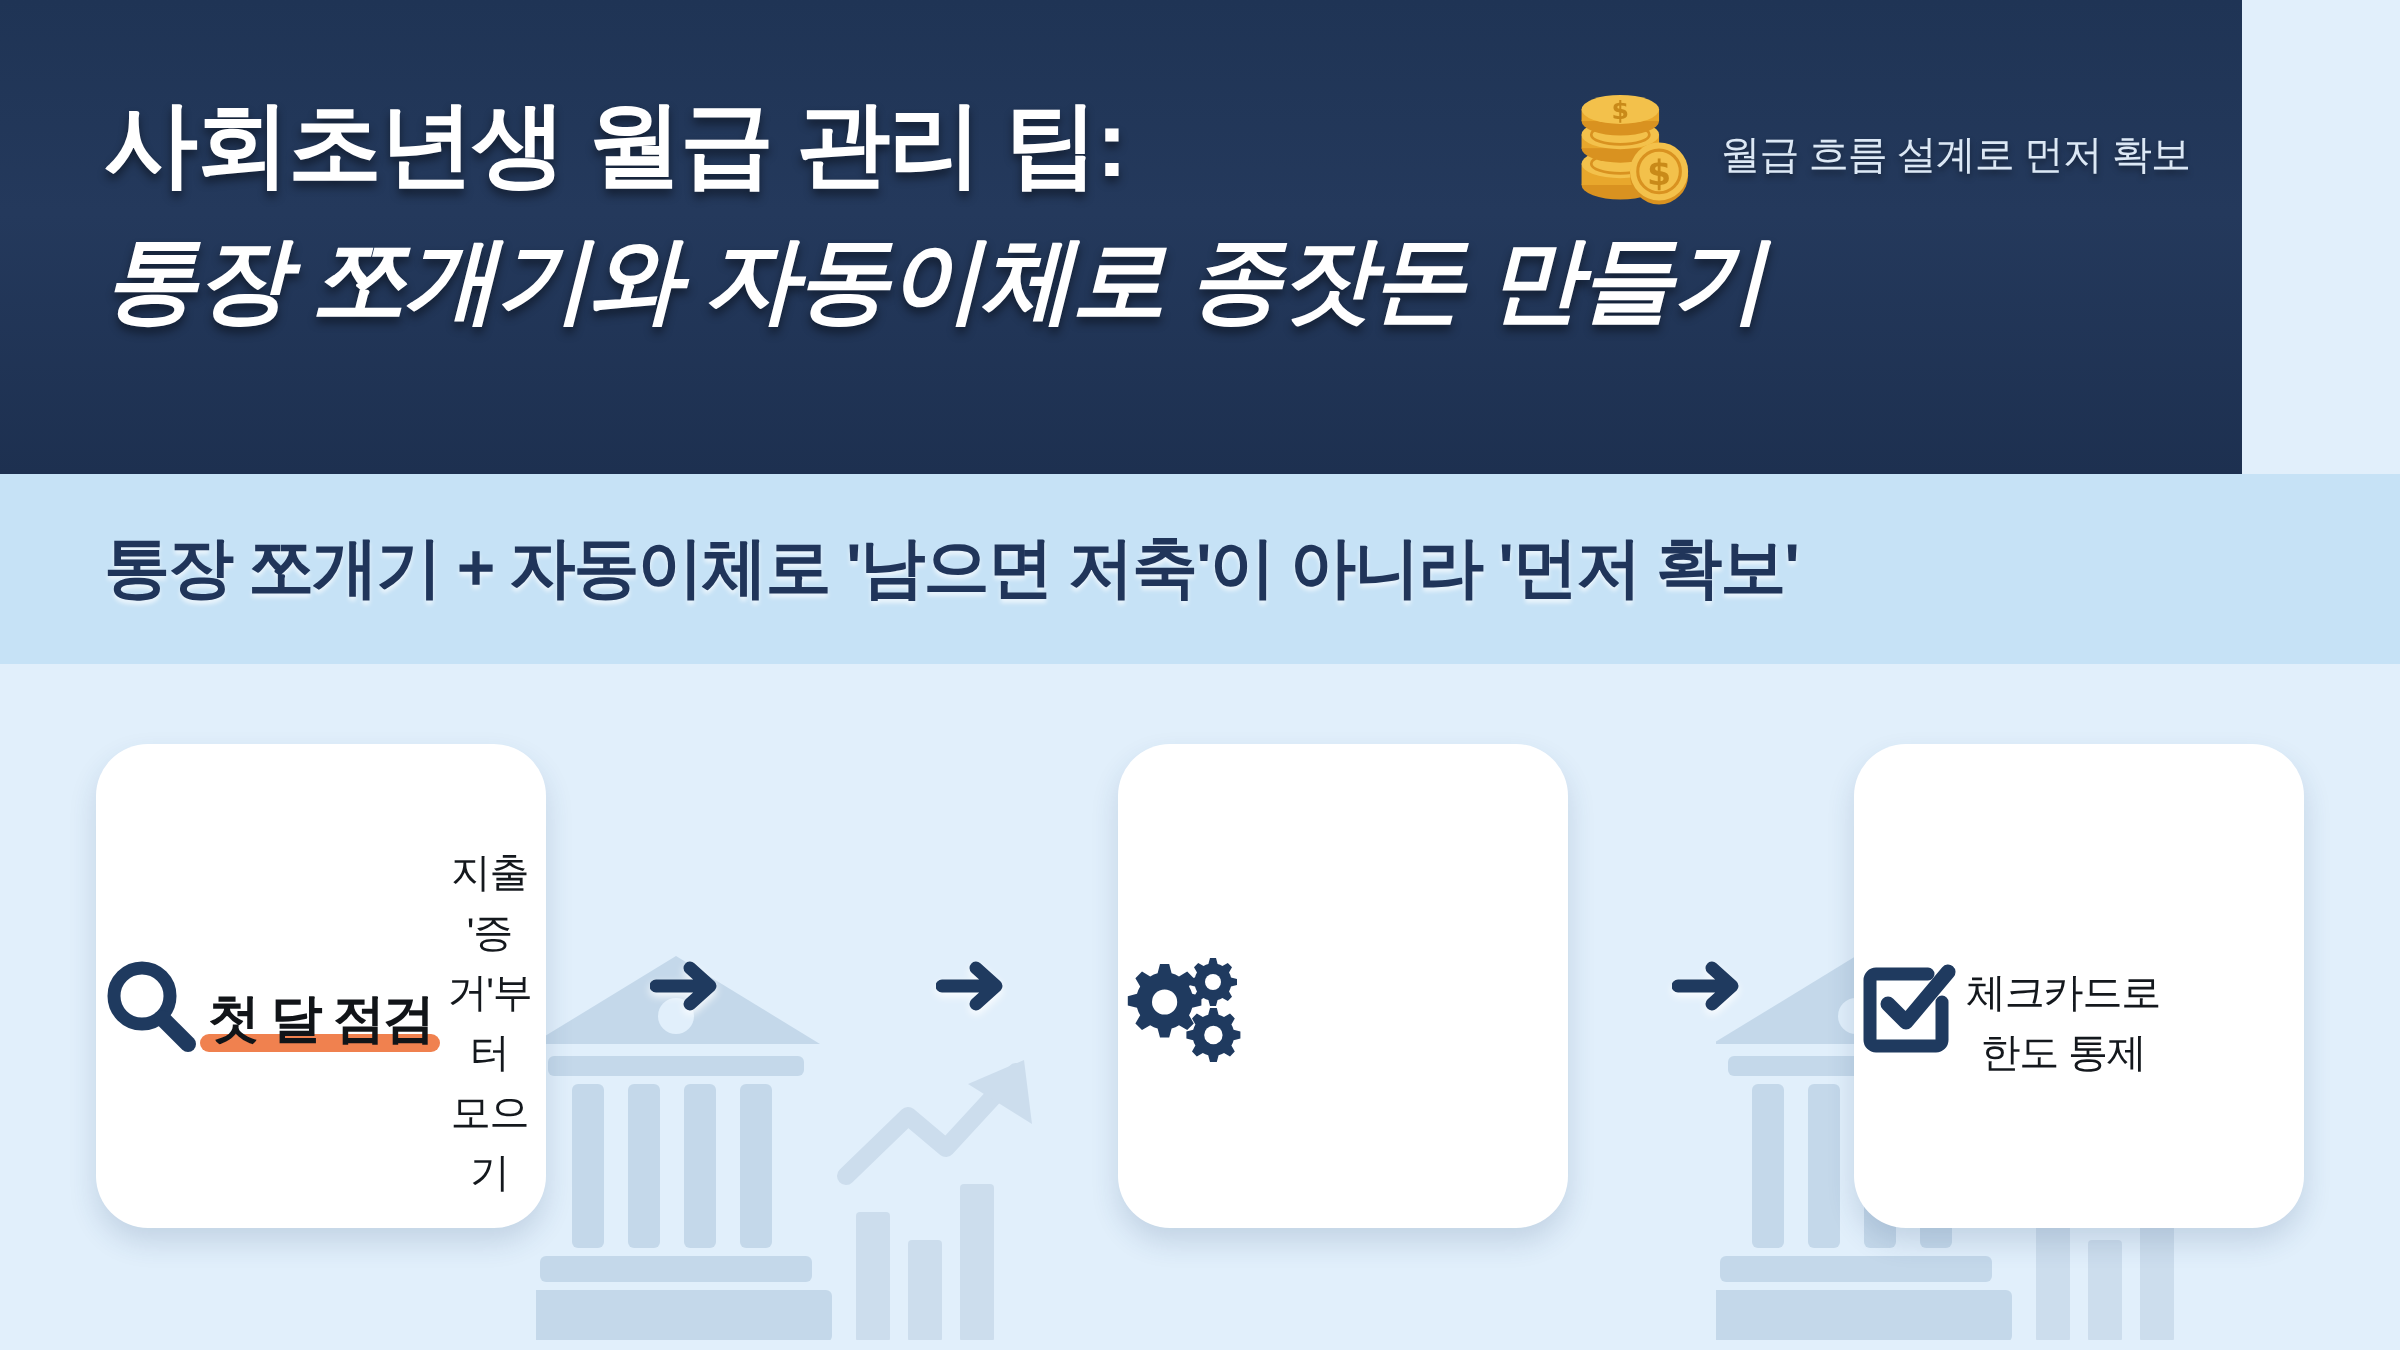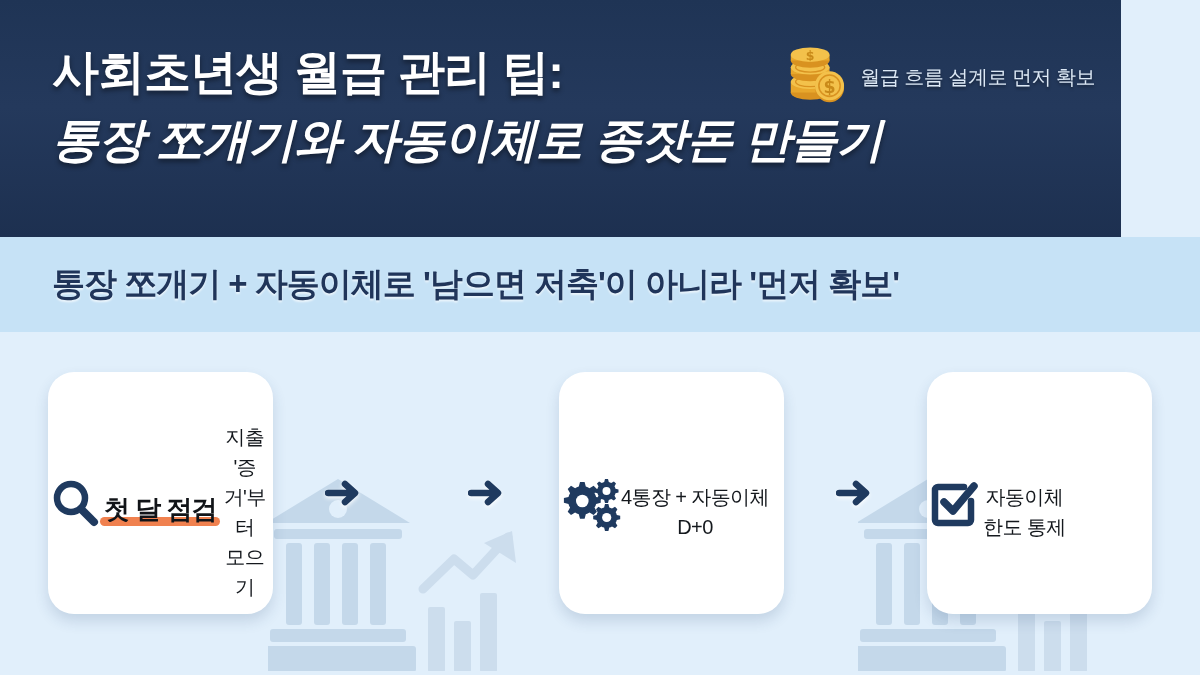--- a/index.html
+++ b/index.html
@@ -275,37 +275,35 @@
           <g fill="#1f3a5f">
             <path d="M21 6 l4.6 0 1.2 4.6 a13 13 0 0 1 3.7 1.6 l4.1-2.4 3.3 3.3 -2.4 4.1 a13 13 0 0 1 1.6 3.7 l4.6 1.2 0 4.6 -4.6 1.2 a13 13 0 0 1-1.6 3.7 l2.4 4.1 -3.3 3.3 -4.1-2.4 a13 13 0 0 1-3.7 1.6 l-1.2 4.6 -4.6 0 -1.2-4.6 a13 13 0 0 1-3.7-1.6 l-4.1 2.4 -3.3-3.3 2.4-4.1 a13 13 0 0 1-1.6-3.7 l-4.6-1.2 0-4.6 4.6-1.2 a13 13 0 0 1 1.6-3.7 l-2.4-4.1 3.3-3.3 4.1 2.4 a13 13 0 0 1 3.7-1.6 z"></path>
             <circle cx="23.3" cy="25" r="6.3" fill="#ffffff"></circle>
             <path d="M46 3 l3 0 .8 3 a8.5 8.5 0 0 1 2.4 1 l2.7-1.5 2.1 2.1 -1.5 2.7 a8.5 8.5 0 0 1 1 2.4 l3 .8 0 3 -3 .8 a8.5 8.5 0 0 1-1 2.4 l1.5 2.7 -2.1 2.1 -2.7-1.5 a8.5 8.5 0 0 1-2.4 1 l-.8 3 -3 0 -.8-3 a8.5 8.5 0 0 1-2.4-1 l-2.7 1.5 -2.1-2.1 1.5-2.7 a8.5 8.5 0 0 1-1-2.4 l-3-.8 0-3 3-.8 a8.5 8.5 0 0 1 1-2.4 l-1.5-2.7 2.1-2.1 2.7 1.5 a8.5 8.5 0 0 1 2.4-1 z"></path>
             <circle cx="47.5" cy="15" r="4" fill="#ffffff"></circle>
             <path d="M46 28 l3.4 0 .9 3.4 a9.5 9.5 0 0 1 2.7 1.1 l3-1.7 2.4 2.4 -1.7 3 a9.5 9.5 0 0 1 1.1 2.7 l3.4 .9 0 3.4 -3.4 .9 a9.5 9.5 0 0 1-1.1 2.7 l1.7 3 -2.4 2.4 -3-1.7 a9.5 9.5 0 0 1-2.7 1.1 l-.9 3.4 -3.4 0 -.9-3.4 a9.5 9.5 0 0 1-2.7-1.1 l-3 1.7 -2.4-2.4 1.7-3 a9.5 9.5 0 0 1-1.1-2.7 l-3.4-.9 0-3.4 3.4-.9 a9.5 9.5 0 0 1 1.1-2.7 l-1.7-3 2.4-2.4 3 1.7 a9.5 9.5 0 0 1 2.7-1.1 z"></path>
             <circle cx="47.7" cy="41.5" r="4.6" fill="#ffffff"></circle>
           </g>
         </svg>
       </div>
-      <div class="card-desc">4통장 + 자동이체
-D+0</div>
     </div>
 
     <div class="arrow">
       <span>
         <svg width="40" height="36" viewBox="0 0 40 36" xmlns="http://www.w3.org/2000/svg">
           <path d="M3 18 H26 M20 9 L30 18 L20 27" fill="none" stroke="#1f3a5f" stroke-width="6.5" stroke-linecap="round" stroke-linejoin="round"></path>
         </svg>
       </span>
     </div>
 
     <div class="card">
       <div class="card-icon">
         <svg width="56" height="56" viewBox="0 0 56 56" xmlns="http://www.w3.org/2000/svg">
           <path d="M44 25 V44 a3 3 0 0 1-3 3 H11 a3 3 0 0 1-3-3 V14 a3 3 0 0 1 3-3 H37" fill="none" stroke="#1f3a5f" stroke-width="6.5" stroke-linecap="round" stroke-linejoin="round"></path>
           <path d="M17 26 L26 35 L47 10" fill="none" stroke="#1f3a5f" stroke-width="7.5" stroke-linecap="round" stroke-linejoin="round"></path>
         </svg>
       </div>
-      <div class="card-desc">자동이체
+      <div class="card-desc">체크카드로
 한도 통제</div>
     </div>
 
   </div>
 </div>
 
 </body></html>

